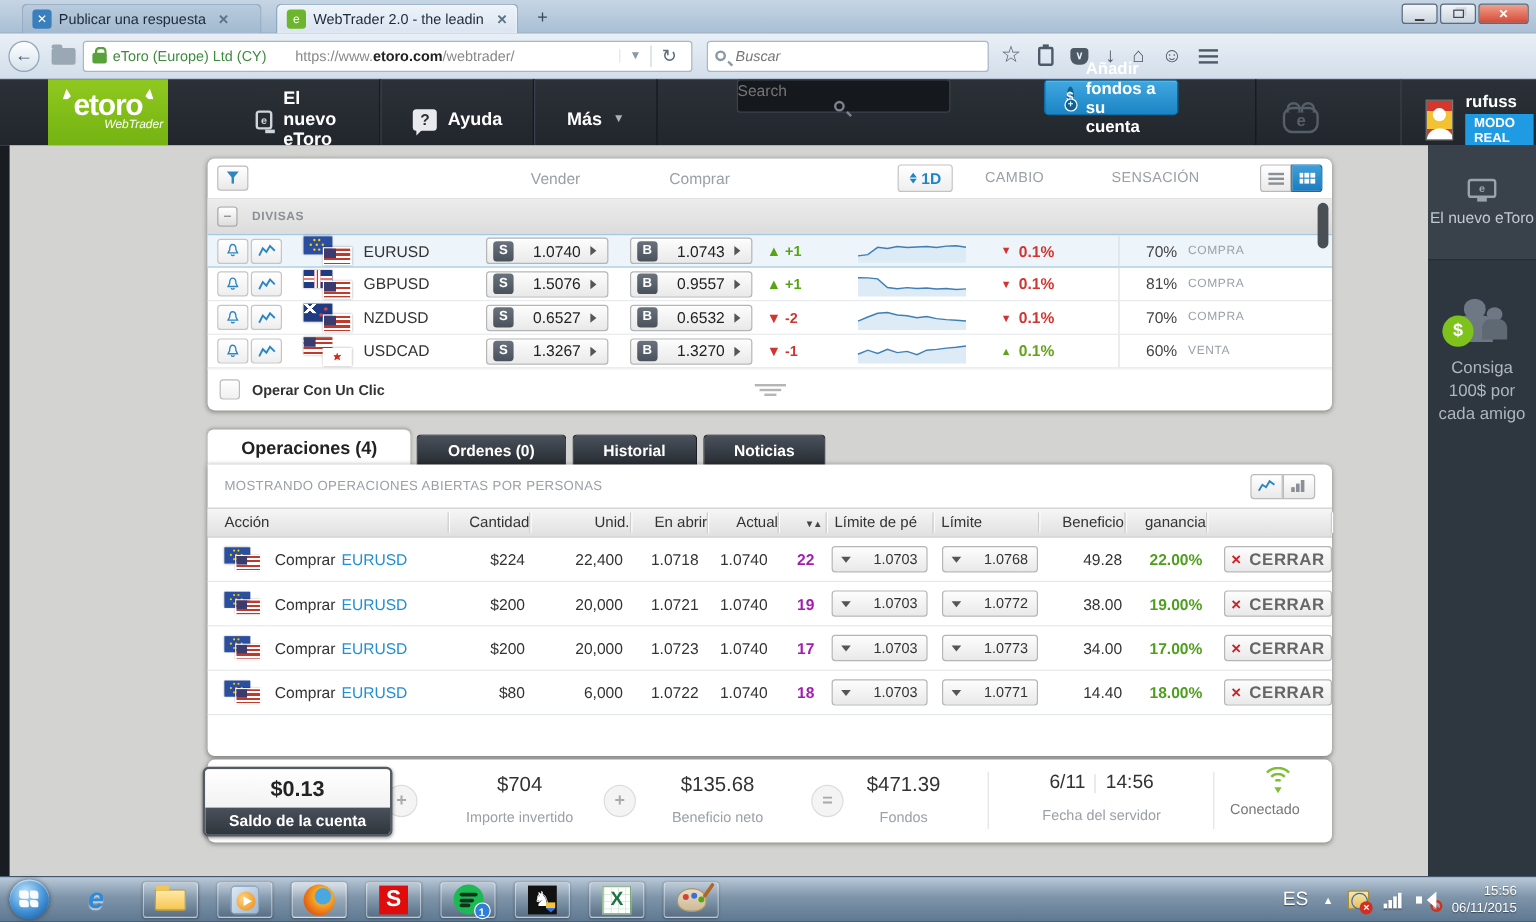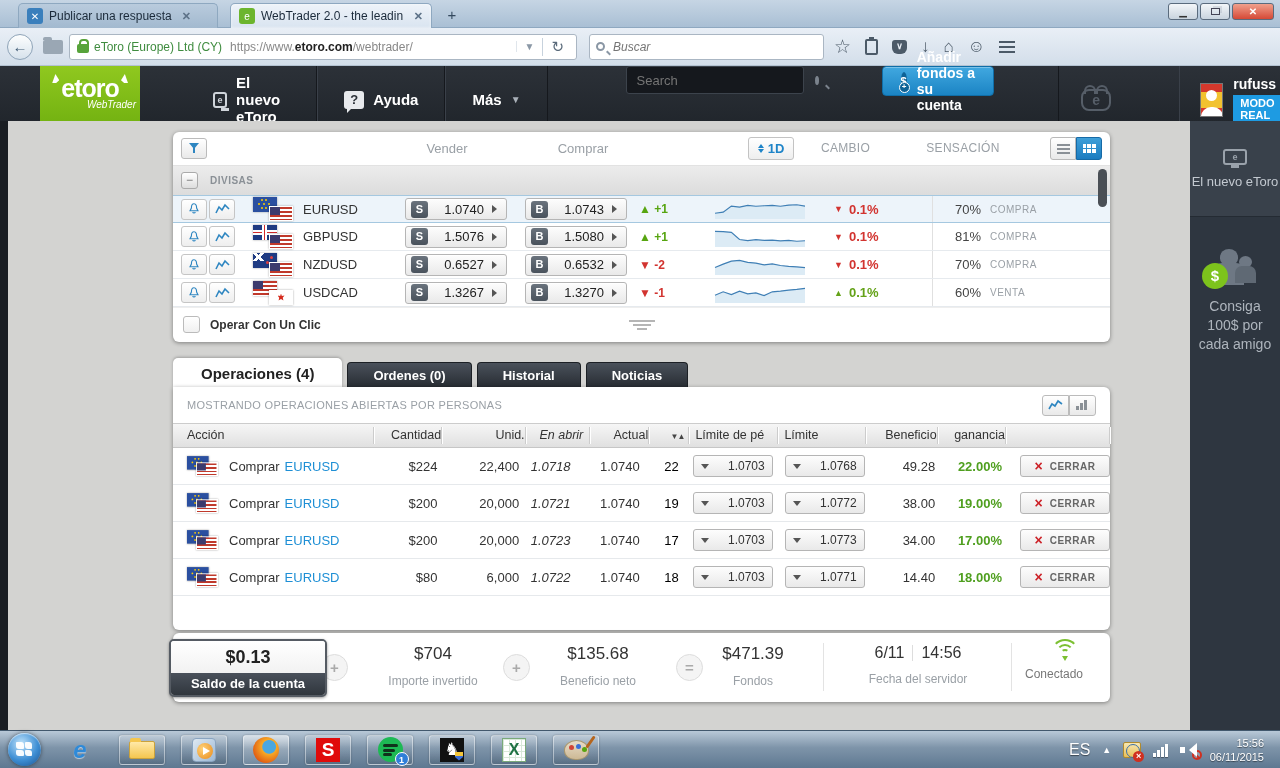--- a/index.html
+++ b/index.html
@@ -31,21 +31,21 @@
     display:flex;align-items:center;}
   .navback{width:26px;height:26px;border-radius:50%;border:1px solid #8fa4b8;margin-left:7px;
     background:linear-gradient(#fdfefe,#d7e2ec);display:flex;align-items:center;justify-content:center;
     color:#3f5a74;font-size:15px;font-weight:bold;}
   .navfolder{width:20px;height:14px;background:#9aa7b4;border-radius:2px;margin:0 6px 0 10px;position:relative;}
   .navfolder::before{content:"";position:absolute;left:0;top:-3px;width:9px;height:3px;background:#9aa7b4;border-radius:2px 2px 0 0;}
   .urlbox{flex:0 0 508px;height:26px;background:#fff;border:1px solid #aab6c3;border-radius:3px;
     display:flex;align-items:center;padding:0 4px;font-size:12px;}
   .lock{width:12px;height:9px;background:#57a33a;border-radius:2px;position:relative;margin:3px 5px 0 3px;}
   .lock::before{content:"";position:absolute;left:2px;top:-5px;width:6px;height:6px;border:2px solid #57a33a;border-bottom:none;border-radius:4px 4px 0 0;}
-  .sec{color:#3f8c3f;margin-right:8px;white-space:nowrap;}
+  .sec{color:#3f8c3f;margin-right:24px;white-space:nowrap;}
   .urltext{color:#888;white-space:nowrap;overflow:hidden;flex:1;}
   .urltext b{color:#222;font-weight:bold;}
   .urlcaret{color:#8b98a6;font-size:10px;padding:0 8px;border-left:1px solid #e0e6ec;}
   .reloadbtn{color:#5b6b7b;font-size:15px;padding:0 8px;border-left:1px solid #c7d2dd;}
   .searchbox{flex:0 0 235px;height:26px;background:#fff;border:1px solid #aab6c3;border-radius:3px;
     margin-left:12px;display:flex;align-items:center;padding:0 6px;}
   .searchbox input{border:none;outline:none;width:170px;font-size:12px;font-style:italic;color:#555;background:transparent;}
   .mag{width:9px;height:9px;border:2px solid #8a97a5;border-radius:50%;position:relative;margin-right:6px;}
   .mag::after{content:"";position:absolute;left:8px;top:8px;width:5px;height:2px;background:#8a97a5;transform:rotate(45deg);}
   .navicons{display:flex;align-items:center;margin-left:10px;gap:14px;color:#4c5a68;}
@@ -72,22 +72,22 @@
   .hitem{display:flex;align-items:center;gap:9px;padding:0 26px;height:100%;border-right:1px solid #15181d;
     border-left:1px solid #3a4049;font-size:15px;font-weight:bold;}
   .hitem:first-child{border-left:none;margin-left:1px;}
   .monico{width:24px;height:16px;border:2px solid #cfd4da;border-radius:3px;position:relative;
     display:flex;align-items:center;justify-content:center;color:#cfd4da;font-size:9px;font-weight:bold;}
   .monico::after{content:"";position:absolute;left:6px;bottom:-5px;width:8px;height:3px;background:#cfd4da;}
   .qico{width:20px;height:18px;background:#e8eaed;border-radius:3px;color:#2c3138;font-weight:bold;
     font-size:13px;text-align:center;line-height:18px;position:relative;}
   .qico::after{content:"";position:absolute;left:3px;bottom:-4px;border:4px solid transparent;border-top-color:#e8eaed;border-left-color:#e8eaed;}
   .hcaret{color:#aab1b9;font-size:10px;}
-  .hsearch{width:178px;height:28px;margin-left:32px;background:#15181d;border:1px solid #3c434c;border-radius:3px;
-    display:flex;align-items:center;padding:0 8px;}
+  .hsearch{width:178px;height:28px;margin-left:20px;background:#15181d;border:1px solid #3c434c;border-radius:3px;
+    display:flex;align-items:center;padding:0 8px;flex-direction:column;}
   .hsearch input{flex:1;background:transparent;border:none;outline:none;color:#9aa2ab;font-size:13px;}
   .hsearch .mag{border-color:#7b838d;}
   .hsearch .mag::after{background:#7b838d;}
   .addfunds{margin-left:32px;height:30px;padding:0 18px;border-radius:4px;border:1px solid #0f6ea8;
     background:linear-gradient(#41a8e0,#1b84c4);display:flex;align-items:center;gap:10px;
     color:#fff;font-weight:bold;font-size:14px;box-shadow:0 1px 0 rgba(255,255,255,.3) inset;}
   .coin{width:18px;height:18px;border-radius:50%;background:#0e6296;color:#fff;font-size:11px;font-weight:bold;
     text-align:center;line-height:18px;position:relative;}
   .coin::after{content:"+";position:absolute;right:-3px;bottom:-3px;width:9px;height:9px;border-radius:50%;
     background:#0e6296;border:1px solid #fff;font-size:8px;line-height:8px;}
@@ -128,21 +128,21 @@
   .card{position:absolute;background:#fff;box-shadow:0 1px 4px rgba(0,0,0,.4);}
 
   
   .watchlist{left:173px;top:11px;width:937px;height:210px;border-radius:6px;}
   .wl-toolbar{position:relative;height:34px;border-bottom:1px solid #e2e2e2;}
   .filterbtn{position:absolute;left:8px;top:6px;width:26px;height:21px;border:1px solid #bbb;border-radius:3px;
     background:linear-gradient(#fff,#e9e9e9);display:flex;align-items:center;justify-content:center;}
   .funnel{width:0;height:0;border:5px solid transparent;border-top:6px solid #2e86c1;position:relative;}
   .funnel::after{content:"";position:absolute;left:-1px;top:-2px;width:2px;height:6px;background:#2e86c1;}
   .wl-col{position:absolute;top:9px;font-size:13px;color:#9aa0a6;}
-  .wl-vender{left:219px;width:110px;text-align:center;}
+  .wl-vender{left:235px;width:110px;text-align:center;}
   .wl-comprar{left:355px;width:110px;text-align:center;}
   .tfbtn{position:absolute;left:575px;top:5px;width:46px;height:23px;border:1px solid #c3c3c3;border-radius:3px;
     background:linear-gradient(#fff,#eee);display:flex;align-items:center;justify-content:center;gap:4px;
     color:#1e84c8;font-weight:bold;font-size:13px;}
   .updn{display:flex;flex-direction:column;gap:1px;}
   .updn i{width:0;height:0;border:3px solid transparent;display:block;}
   .updn .u{border-bottom:4px solid #1e84c8;}
   .updn .d{border-top:4px solid #1e84c8;}
   .wl-cambio{left:625px;width:95px;text-align:center;font-size:12px;letter-spacing:.3px;}
   .wl-sens{left:735px;width:110px;text-align:center;font-size:12px;letter-spacing:.3px;}
@@ -232,44 +232,44 @@
   .capbtn.second{border-radius:0 3px 3px 0;}
   .statglyph{width:13px;height:10px;display:flex;align-items:flex-end;gap:1px;}
   .statglyph i{width:3px;background:#8a9096;display:block;}
   .tr-head{height:25px;background:linear-gradient(#f6f6f6,#e0e0e0);border-top:1px solid #ccc;border-bottom:1px solid #c6c6c6;
     display:flex;align-items:center;font-size:12.5px;color:#333;}
   .th{border-right:1px solid #ccc;box-shadow:1px 0 0 #fff;height:17px;line-height:17px;padding-left:6px;white-space:nowrap;overflow:hidden;}
   .tr-row{height:37px;display:flex;align-items:center;border-bottom:1px solid #e6e9ec;font-size:13px;color:#333;}
   .c0{width:212px;padding-left:14px;display:flex;align-items:center;}
   .c1{width:72px;text-align:right;}
   .c2{width:88px;text-align:right;}
-  .c3{width:68px;text-align:center;font-style:italic;}
+  .c3{width:68px;text-align:right;}
   .c4{width:62px;text-align:right;}
   .c5{width:42px;text-align:right;}
   .c6{width:94px;}
   .c7{width:92px;}
   .c8{width:76px;text-align:right;}
   .c9{width:72px;text-align:right;}
   .c10{width:110px;}
   .th.c0{padding-left:14px;}
   .th.c1,.th.c2,.th.c3,.th.c4{padding-left:8px;}
   .sorticon{font-size:8px;color:#444;letter-spacing:-1px;}
   .tr-row .fpair{width:34px;height:22px;margin-left:0;flex:0 0 34px;transform:scale(.9);transform-origin:left center;}
   .actlbl{margin-left:8px;color:#333;}
   .pairlink{color:#1e8fd5;margin-left:5px;}
-  .pips{color:#000000;font-weight:normal;}
+  .pips{color:#a21caf;font-weight:bold;}
   .ddbtn{width:80px;height:22px;margin-left:14px;border:1px solid #b5b5b5;border-radius:3px;
     background:linear-gradient(#fdfdfd,#e9e9e9);display:flex;align-items:center;padding:0 7px;gap:7px;font-size:12px;color:#333;}
   .ddbtn .tri{width:0;height:0;border:4px solid transparent;border-top:5px solid #555;margin-top:4px;}
   .ddbtn .v{flex:1;text-align:right;}
   .gain{color:#4f9f1f;font-weight:bold;}
   .closebtn{width:90px;height:22px;margin-left:18px;border:1px solid #b5b5b5;border-radius:3px;
     background:linear-gradient(#fdfdfd,#e9e9e9);display:flex;align-items:center;justify-content:center;gap:7px;}
   .closex{color:#cc2127;font-weight:bold;font-size:14px;line-height:1;}
-  .closetxt{font-size:10px;font-weight:bold;color:#666;letter-spacing:.5px;}
+  .closetxt{font-size:14px;font-weight:bold;color:#666;letter-spacing:.5px;}
 
   
   .summary{left:173px;top:512px;width:937px;height:69px;border-radius:6px;}
   .balcard{position:absolute;left:-4px;top:6px;width:158px;height:58px;border:2px solid #555b63;border-radius:5px;
     overflow:hidden;background:#fff;z-index:2;box-shadow:0 1px 3px rgba(0,0,0,.4);}
   .balval{height:32px;text-align:center;font-size:18px;font-weight:bold;color:#222;line-height:32px;background:linear-gradient(#fff,#f2f2f2);}
   .ballbl{height:22px;background:linear-gradient(#4a515b,#30363d);color:#fff;font-weight:bold;font-size:13px;text-align:center;line-height:22px;}
   .opcircle{position:absolute;width:27px;height:27px;border-radius:50%;background:#f4f4f4;border:1px solid #ddd;
     color:#aaa;font-size:15px;font-weight:bold;text-align:center;line-height:25px;top:21px;z-index:1;}
   .sumitem{position:absolute;top:11px;text-align:center;}
@@ -548,21 +548,21 @@
               </span>
             </span>
     <span class="pairname">GBPUSD</span>
     <span class="pricebtn s">
               <span class="sbsq">S</span>
               <span class="pval">1.5076</span>
               <span class="parrow"></span>
             </span>
     <span class="pricebtn b">
               <span class="sbsq">B</span>
-              <span class="pval">1.5080</span>
+              <span class="pval">0.9557</span>
               <span class="parrow"></span>
             </span>
     <span class="tick up">▲ +1</span>
     <svg class="spark" viewBox="0 0 95 22">
     <polygon points="2,21 2,5.380000000000001 10.181818181818182,5.550000000000001 18.363636363636363,6.4 26.545454545454543,13.540000000000001 34.72727272727273,14.56 42.90909090909091,13.71 51.090909090909086,14.39 59.27272727272727,14.05 67.45454545454545,14.9 75.63636363636364,14.39 83.81818181818181,15.24 92,14.73 92,21" fill="#dcebf5"></polygon>
               <polyline points="2,5.380000000000001 10.181818181818182,5.550000000000001 18.363636363636363,6.4 26.545454545454543,13.540000000000001 34.72727272727273,14.56 42.90909090909091,13.71 51.090909090909086,14.39 59.27272727272727,14.05 67.45454545454545,14.9 75.63636363636364,14.39 83.81818181818181,15.24 92,14.73" fill="none" stroke="#3f7fb5" stroke-width="1.2"></polyline>
             </svg>
     <span class="chg down"><span class="tri">▼</span>0.1%</span>
     <span class="sent">
               <span class="pct">81%</span>

